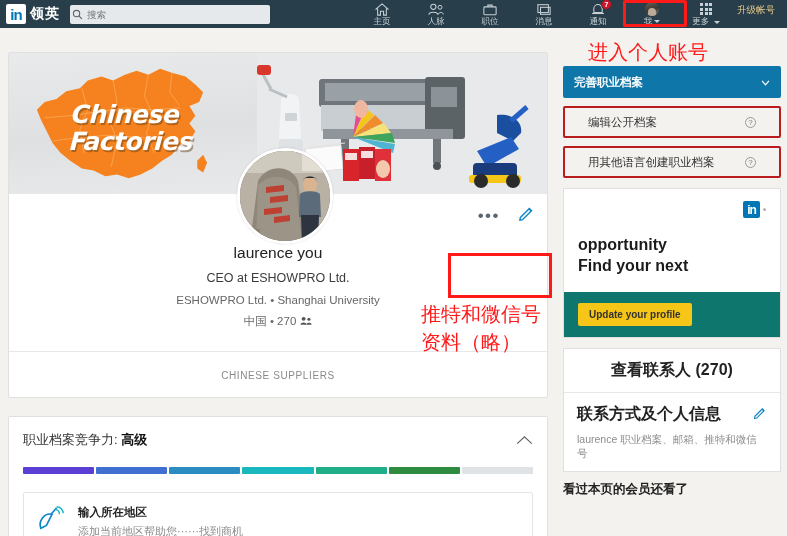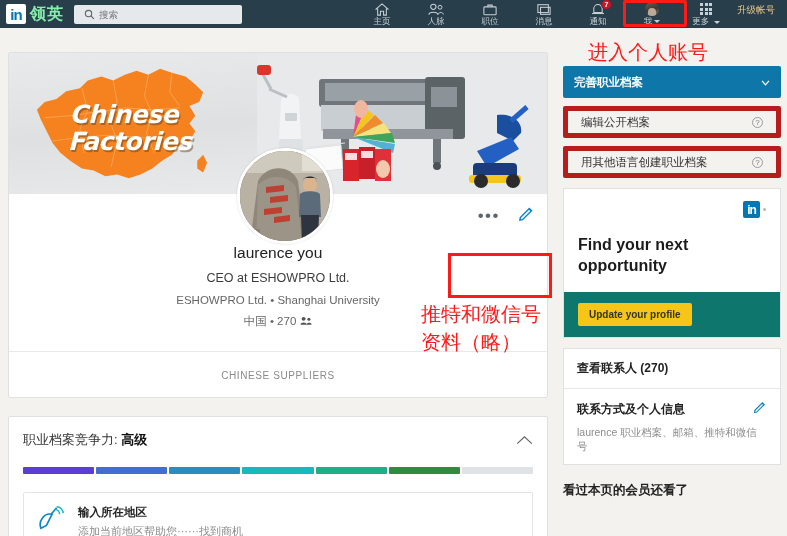--- a/index.html
+++ b/index.html
@@ -19,27 +19,27 @@
     display: flex; align-items: center;
   }
   .logo-wrap { display: flex; align-items: center; margin-left: 6px; }
   .logo-in {
     width: 20px; height: 20px; background: #fff; color: #0077b5;
     border-radius: 2px; font-weight: bold; font-size: 15px;
     display: flex; align-items: center; justify-content: center;
     font-family: "Liberation Sans", sans-serif; letter-spacing: -1px;
   }
   .logo-cn {
-    color: #86efac; font-size: 16px; font-weight: bold;
+    color: #ffffff; font-size: 14px; font-weight: bold;
     margin-left: 4px; letter-spacing: 1px;
   }
   .search-box {
-    margin-left: 10px; width: 168px; height: 19px;
+    margin-left: 10px; width: 200px; height: 19px;
     background: #e6e9ec; border-radius: 2px;
-    display: flex; align-items: center; padding: 0 10px;
+    display: flex; align-items: center; padding: 0 2px;
     border: none;
   }
   .search-ic { width: 11px; height: 11px; flex: none; }
   .search-input {
     border: none; background: transparent; outline: none;
     font-size: 9.5px; color: #5c6670; margin-left: 4px;
     width: 150px; font-family: "Liberation Sans", sans-serif;
   }
   .nav-right {
     position: absolute; left: 355px; top: 0;
@@ -166,23 +166,23 @@
     color: #ff1a1a; font-size: 20px; line-height: 24px;
     font-weight: normal; white-space: nowrap;
   }
   .side-btn-blue {
     height: 32px; background: #0e76a8; color: #fff;
     display: flex; align-items: center; justify-content: space-between;
     padding: 0 11px; font-size: 11.5px; font-weight: bold;
     border-radius: 2px; cursor: pointer;
   }
   .side-btn {
-    height: 32px; background: #f3f2ef; border: 5px solid #b91c1c;
+    height: 32px; background: #f3f2ef; border: 2px solid #b91c1c;
     display: flex; align-items: center; justify-content: space-between;
-    padding: 0 13px; font-size: 11.5px; color: #333;
+    padding: 0 23px; font-size: 11.5px; color: #333;
     border-radius: 2px; margin-top: 8px; cursor: pointer;
   }
   .qmark {
     width: 11px; height: 11px; border-radius: 50%; border: 1px solid #9a9a9a;
     color: #7a7a7a; font-size: 8px; display: flex;
     align-items: center; justify-content: center; flex: none;
   }
   .ad-card { margin-top: 10px; background: #fff; border: 1px solid #e0e0e0; }
   .ad-top { padding: 12px 14px 0; }
   .ad-logo-row { display: flex; justify-content: flex-end; align-items: center; gap: 3px; }
@@ -199,30 +199,30 @@
   }
   .ad-foot { background: #0f766e; padding: 11px 14px; }
   .ad-btn {
     background: #f5c518; color: #33332e; border: none;
     font-size: 10px; font-weight: bold; padding: 6px 11px;
     border-radius: 2px; cursor: pointer;
     font-family: "Liberation Sans", sans-serif;
   }
   .side-sec { background: #fff; border: 1px solid #e0e0e0; margin-top: 10px; }
   .side-sec-row { padding: 11px 13px; }
-  .side-h { font-size: 12px; font-weight: bold; color: #222; }
+  .side-h { font-size: 16px; font-weight: bold; color: #222; text-align: center; }
   .hr { height: 1px; background: #e8e8e8; }
   .contact-head { display: flex; align-items: center; justify-content: space-between; }
   .contact-sub { font-size: 10.5px; color: #8c8c8c; margin-top: 7px; line-height: 14px; }
   .expand {
     color: #0b86c8; font-size: 11px; margin-top: 8px;
     display: flex; align-items: center; gap: 3px; cursor: pointer;
   }
   .alsoview {
-    margin-top: 17px; font-size: 12.5px; font-weight: bold; color: #222;
+    margin-top: 9px; font-size: 12.5px; font-weight: bold; color: #222;
   }
 </style>
 </head>
 <body>
 
 <div class="topbar">
 
   <div class="logo-wrap">
     <div class="logo-in">in</div>
     <div class="logo-cn">领英</div>
@@ -530,22 +530,22 @@
         <span class="qmark">?</span>
       </div>
 
       <div class="ad-card">
         <div class="ad-top">
           <div class="ad-logo-row">
             <span class="ad-logo">in</span>
             <span class="ad-dot"></span>
           </div>
           <div class="ad-head">
+            <div>opportunity</div>
             <div>Find your next</div>
-            <div>opportunity</div>
           </div>
         </div>
         <div class="ad-foot">
           <button class="ad-btn">Update your profile</button>
         </div>
       </div>
 
       <div class="side-sec">
         <div class="side-sec-row">
           <div class="side-h">查看联系人 (270)</div>

